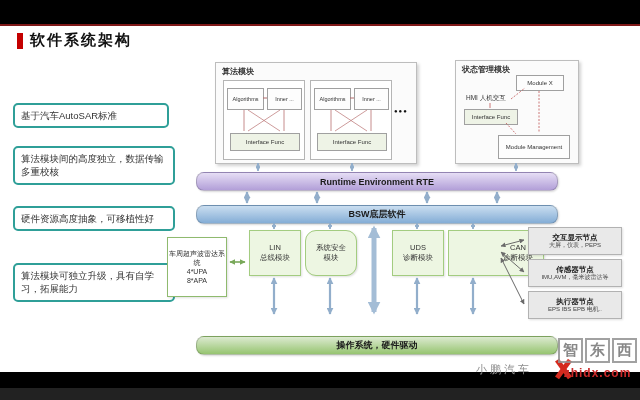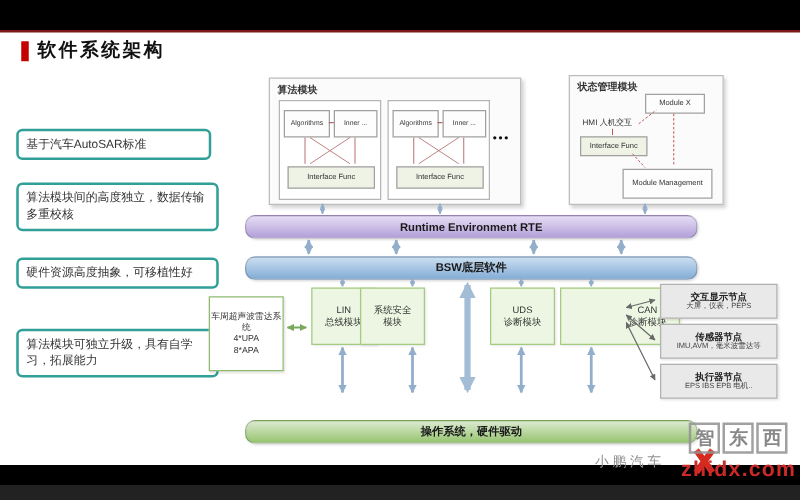--- a/index.html
+++ b/index.html
@@ -57,40 +57,40 @@
   
   .ultra{position:absolute;left:167px;top:237px;width:58px;height:58px;background:#fff;
          border:1px solid #8fba6e;box-shadow:1px 1px 2px rgba(0,0,0,.12);
          display:flex;flex-direction:column;align-items:center;justify-content:center;
          font-size:7px;line-height:1.3;color:#333;text-align:center;}
 
   
   .mod{position:absolute;top:230px;width:50px;height:44px;background:#edf6e2;border:1px solid #a3cc80;
        box-shadow:1px 1px 2px rgba(0,0,0,.12);display:flex;flex-direction:column;align-items:center;
        justify-content:center;font-size:7.5px;line-height:1.35;color:#333;text-align:right;}
-  #mod0{left:249px;} #mod1{left:288px;} #mod2{left:392px;} #mod3{left:448px;padding-left:44px;}
+  #mod0{left:249px;} #mod1{left:305px;border-radius:11px;} #mod2{left:392px;} #mod3{left:448px;padding-left:44px;}
 
   
   .rnode{position:absolute;left:528px;width:92px;height:26px;background:#e9e9e9;border:1px solid #b2b2b2;
          box-shadow:1px 1px 2px rgba(0,0,0,.12);display:flex;flex-direction:column;align-items:center;
          justify-content:center;text-align:center;}
   #rnode0{top:227px;} #rnode1{top:259px;} #rnode2{top:291px;}
   .rnode .t{font-size:7.5px;font-weight:bold;color:#222;line-height:1.2;}
   .rnode .d{font-size:6px;color:#444;line-height:1.2;}
 
   
   #arrows{position:absolute;left:0;top:0;z-index:4;pointer-events:none;}
 
   
   .zhidx{position:absolute;right:3px;top:338px;z-index:10;text-align:center;}
   .zhidx-chars{display:flex;gap:2px;justify-content:center;}
   .zhidx-char{width:21px;height:21px;border:2px solid rgba(145,145,145,.85);color:rgba(130,130,130,.95);
               font-size:15px;font-weight:bold;display:flex;align-items:center;justify-content:center;
               background:rgba(255,255,255,.12);}
-  .zhidx-site{margin-top:3px;color:#cc2a2a;font-size:17px;font-weight:bold;letter-spacing:1px;}
+  .zhidx-site{margin-top:3px;color:#cc2a2a;font-size:12px;font-weight:bold;letter-spacing:1px;}
   .xpeng{position:absolute;left:476px;top:358px;z-index:6;display:flex;align-items:center;gap:21px;}
   .xpeng-text{color:#8f8f8f;font-size:11px;letter-spacing:3px;}
   .xpeng-x{position:relative;width:20px;height:22px;}
   .xpeng-x::before,.xpeng-x::after{content:"";position:absolute;left:8px;top:0;width:5px;height:22px;background:#d52a1e;}
   .xpeng-x::before{transform:rotate(36deg);}
   .xpeng-x::after{transform:rotate(-36deg);}
 </style>
 </head>
 <body>
 

